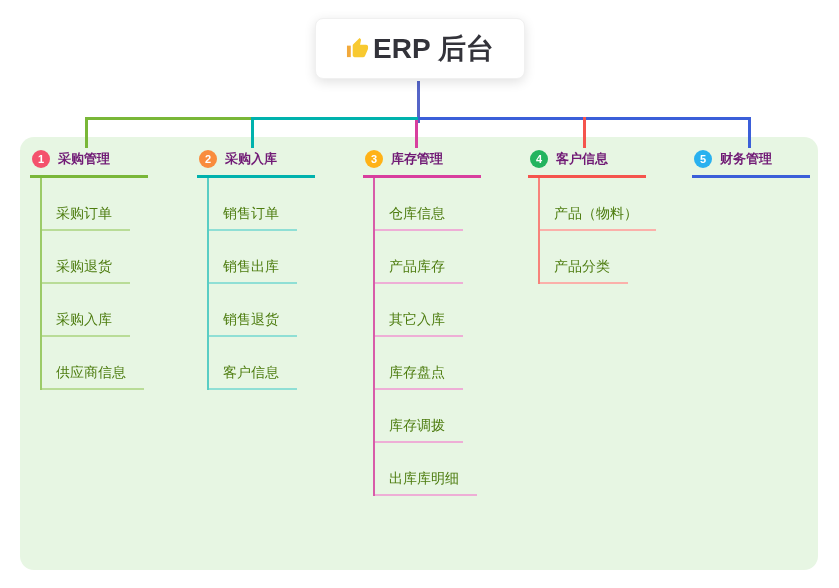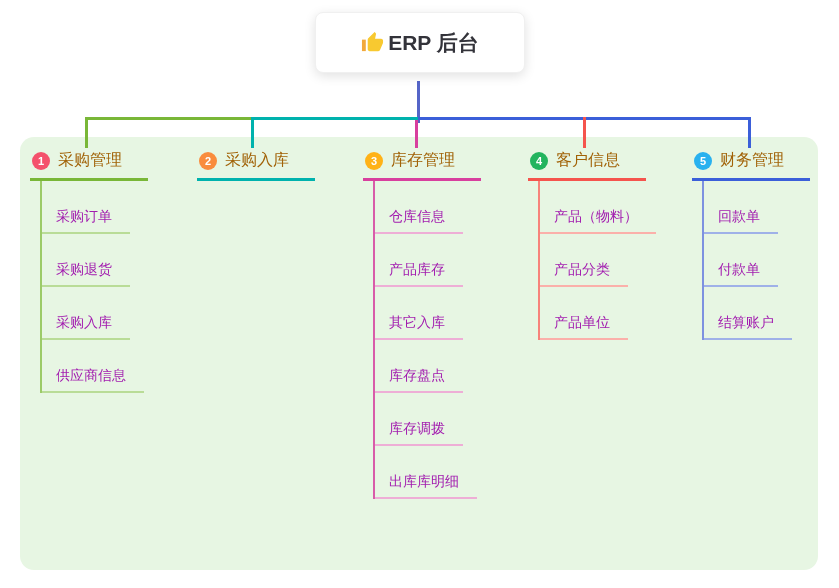--- a/index.html
+++ b/index.html
@@ -5,44 +5,44 @@
   html,body{margin:0;padding:0;background:#ffffff;}
   .canvas{
     position:relative;width:839px;height:588px;overflow:hidden;background:#ffffff;
     font-family:"Liberation Sans","DejaVu Sans",sans-serif;
   }
   .panel{
     position:absolute;left:20px;top:137px;width:798px;height:433px;
     background:var(--panel,#e7f6e3);border-radius:14px;
   }
   .root-node{
-    position:absolute;left:315px;top:12px;width:208px;height:59px;
+    position:absolute;left:315px;top:18px;width:208px;height:59px;
     background:#ffffff;border:1px solid #f0f0f0;border-radius:8px;
     box-shadow:0 3px 12px rgba(0,0,0,.12);
     display:flex;align-items:center;justify-content:center;gap:4px;
-    font-size:21px;font-weight:600;color:#33333a;cursor:default;
+    font-size:28px;font-weight:600;color:#33333a;cursor:default;
   }
   .root-node .thumb{display:inline-flex;line-height:0;}
   .line{position:absolute;background:var(--c,#999);}
   .branch{position:absolute;top:148px;}
   .bhead{
     display:flex;align-items:center;gap:8px;
     width:fit-content;min-width:114px;
     padding:2px 2px 7px 2px;border-bottom:3px solid var(--main,#888);
   }
   .badge{
     width:18px;height:18px;border-radius:50%;background:var(--badge,#888);
     color:#ffffff;font-size:11px;font-weight:700;line-height:18px;text-align:center;
     flex:0 0 18px;
   }
-  .blabel{font-size:16px;font-weight:400;color:#a16207;white-space:nowrap;}
+  .blabel{font-size:13px;font-weight:700;color:#701a75;white-space:nowrap;}
   .kids{margin-left:10px;border-left:2px solid var(--mid,#aaa);width:fit-content;}
   .kid{
     width:fit-content;white-space:nowrap;
-    font-size:14px;line-height:17px;color:#a21caf;
+    font-size:14px;line-height:17px;color:#4d7c0f;
     padding:27px 18px 7px 14px;border-bottom:2px solid var(--light,#ccc);
     cursor:default;
   }
 </style>
 </head>
 <body>
 
 <div class="canvas">
 
   <div class="panel" style="--panel: #e7f6e3;"></div>
@@ -80,20 +80,26 @@
       <div class="kid">采购入库</div>
       <div class="kid">供应商信息</div>
     </div>
   </div>
 
   <div class="branch" style="left: 197px; --main: #00b2ad; --mid: #59cdc4; --light: #8fdfd5; --badge: #f98c3d;">
     <div class="bhead">
       <span class="badge">2</span>
       <span class="blabel">采购入库</span>
     </div>
+    <div class="kids">
+      <div class="kid">销售订单</div>
+      <div class="kid">销售出库</div>
+      <div class="kid">销售退货</div>
+      <div class="kid">客户信息</div>
+    </div>
   </div>
 
   <div class="branch" style="left: 363px; --main: #d83f9e; --mid: #d85ca9; --light: #eeaed6; --badge: #ffb217;">
     <div class="bhead">
       <span class="badge">3</span>
       <span class="blabel">库存管理</span>
     </div>
     <div class="kids">
       <div class="kid">仓库信息</div>
       <div class="kid">产品库存</div>
@@ -105,29 +111,23 @@
   </div>
 
   <div class="branch" style="left: 528px; --main: #f5544d; --mid: #f7837b; --light: #fbb0aa; --badge: #23b45e;">
     <div class="bhead">
       <span class="badge">4</span>
       <span class="blabel">客户信息</span>
     </div>
     <div class="kids">
       <div class="kid">产品（物料）</div>
       <div class="kid">产品分类</div>
-      <div class="kid">产品单位</div>
     </div>
   </div>
 
   <div class="branch" style="left: 692px; --main: #3b5fd9; --mid: #7d92e0; --light: #9fb1e8; --badge: #29b1ef;">
     <div class="bhead">
       <span class="badge">5</span>
       <span class="blabel">财务管理</span>
     </div>
-    <div class="kids">
-      <div class="kid">回款单</div>
-      <div class="kid">付款单</div>
-      <div class="kid">结算账户</div>
-    </div>
   </div>
 
 </div>
 
 </body></html>

